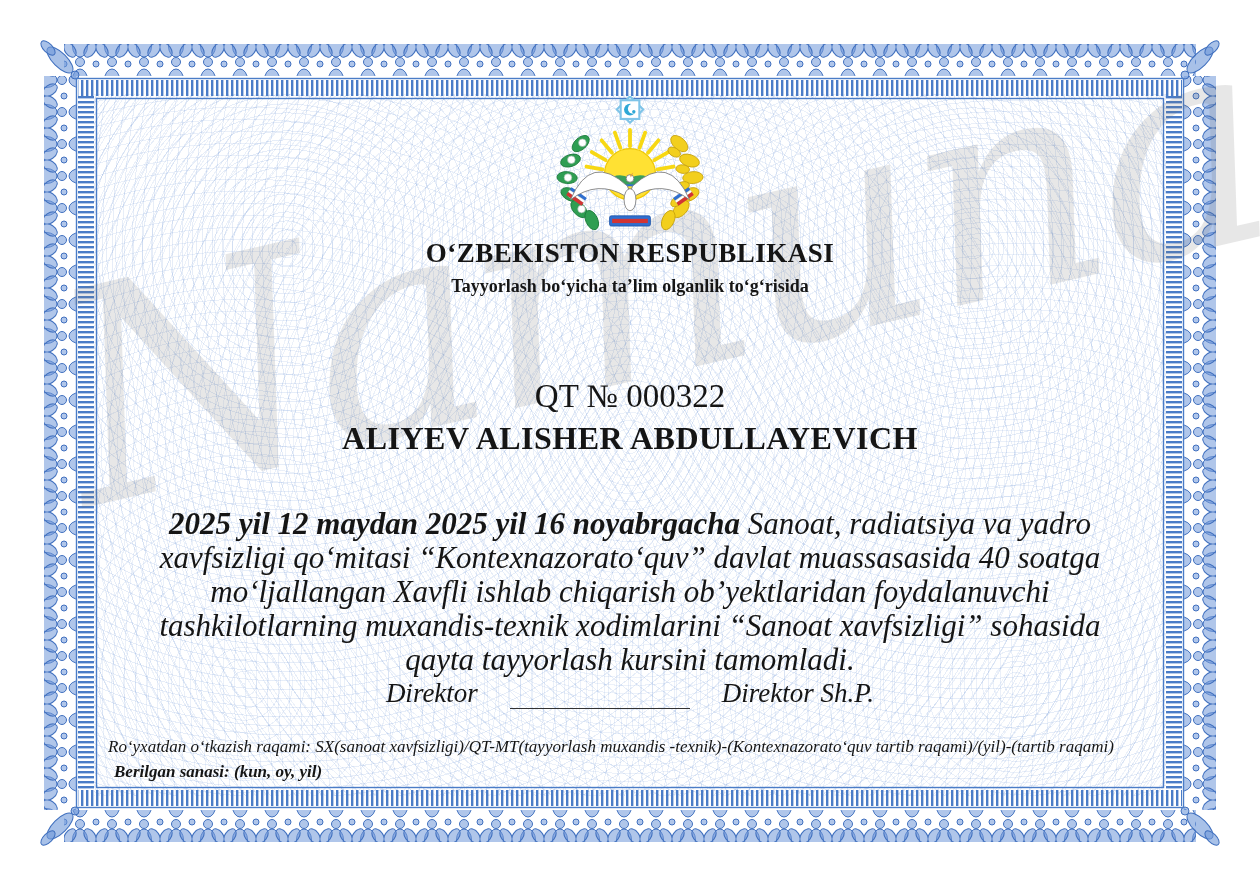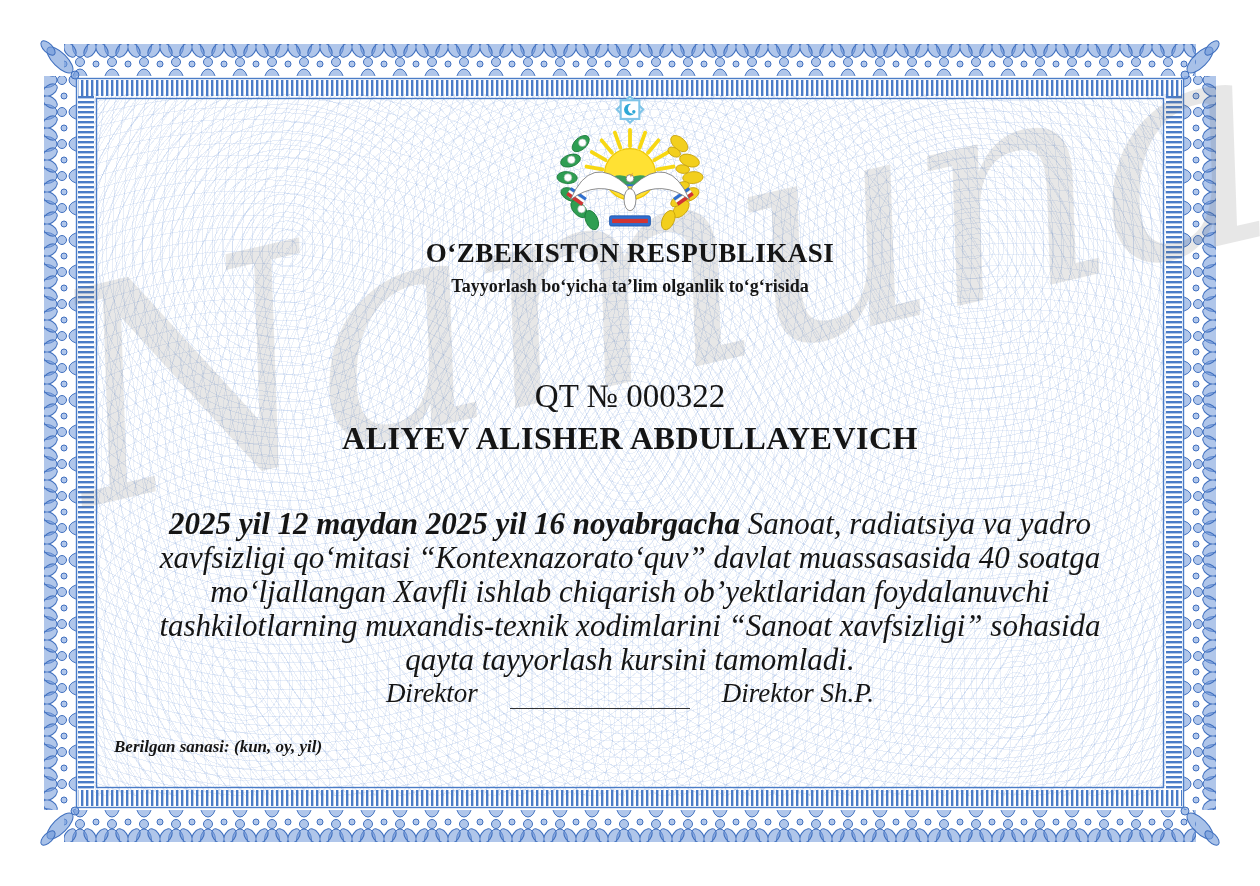--- a/index.html
+++ b/index.html
@@ -203,16 +203,17 @@
 
   <p class="body-par"><span class="lead">2025 yil 12 maydan 2025 yil 16 noyabrgacha</span><span> Sanoat, radiatsiya va yadro xavfsizligi qoʻmitasi “Kontexnazoratoʻquv” davlat muassasasida 40 soatga moʻljallangan Xavfli ishlab chiqarish obʼyektlaridan foydalanuvchi tashkilotlarning muxandis-texnik xodimlarini “Sanoat xavfsizligi” sohasida qayta tayyorlash kursini tamomladi.</span></p>
 
   <div class="director-row">
     <span>Direktor</span>
     <span class="sig-line"></span>
     <span>Direktor Sh.P.</span>
   </div>
 
   <div class="footer">
+    <div class="l1">Roʻyxatdan oʻtkazish raqami: SX(sanoat xavfsizligi)/QT-MT(tayyorlash muxandis -texnik)-(Kontexnazoratoʻquv tartib raqami)/(yil)-(tartib raqami)</div>
     <div class="l2">Berilgan sanasi: (kun, oy, yil)</div>
   </div>
 
 </div>
 
 </body></html>

